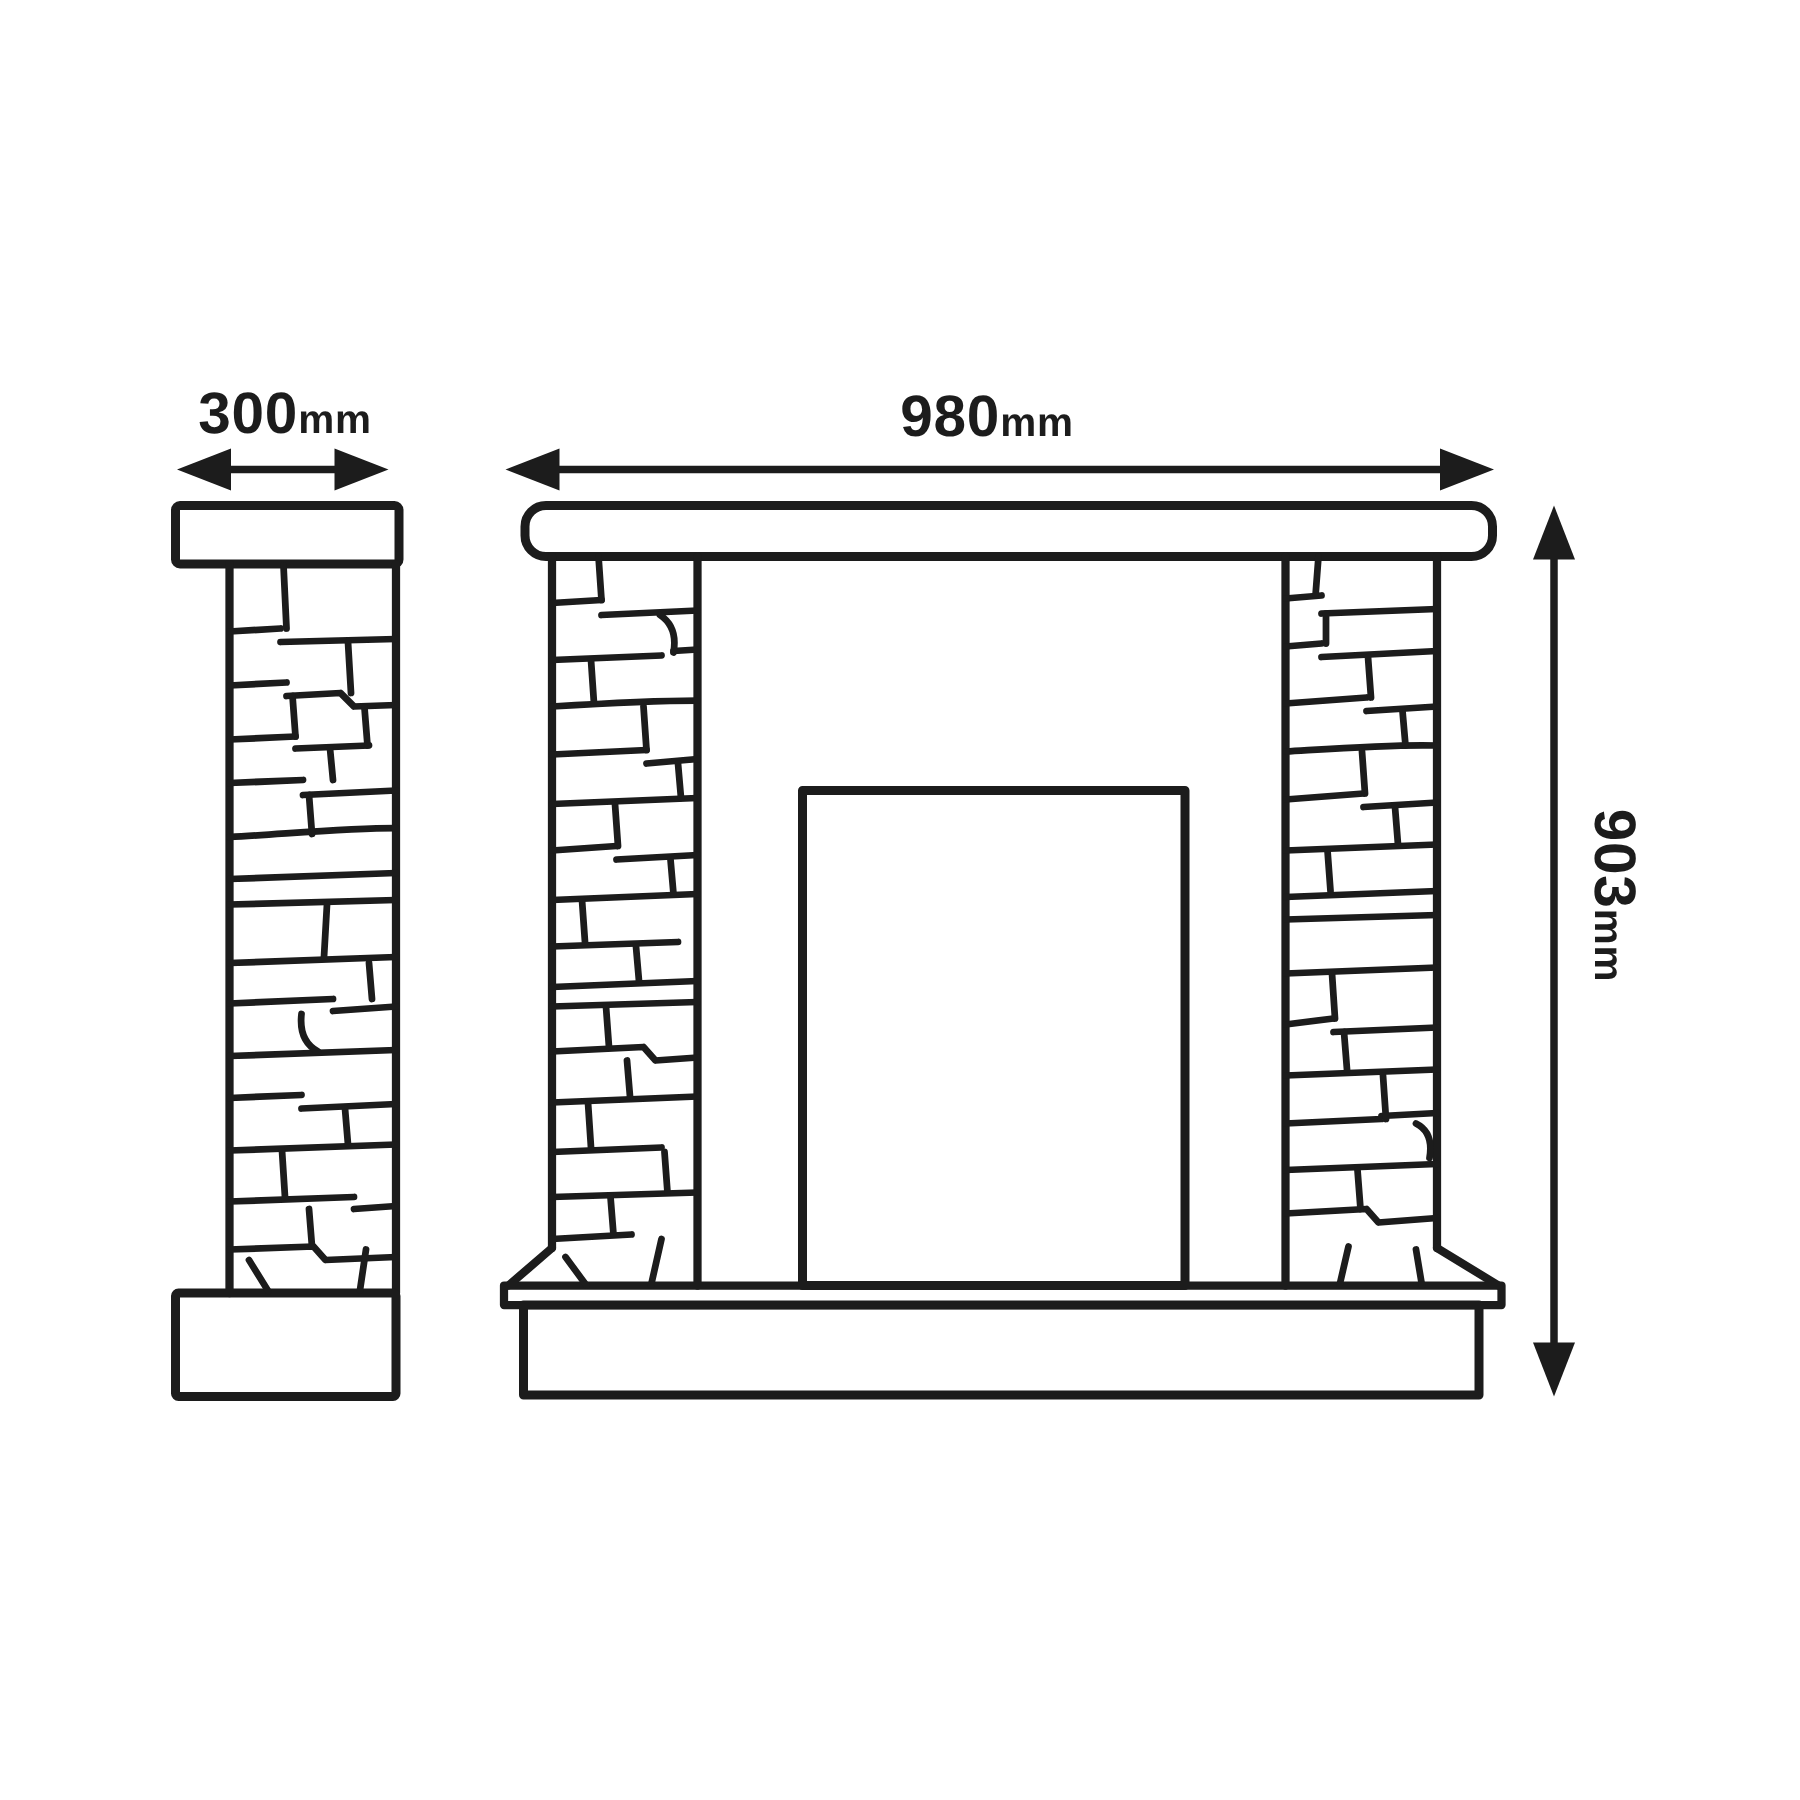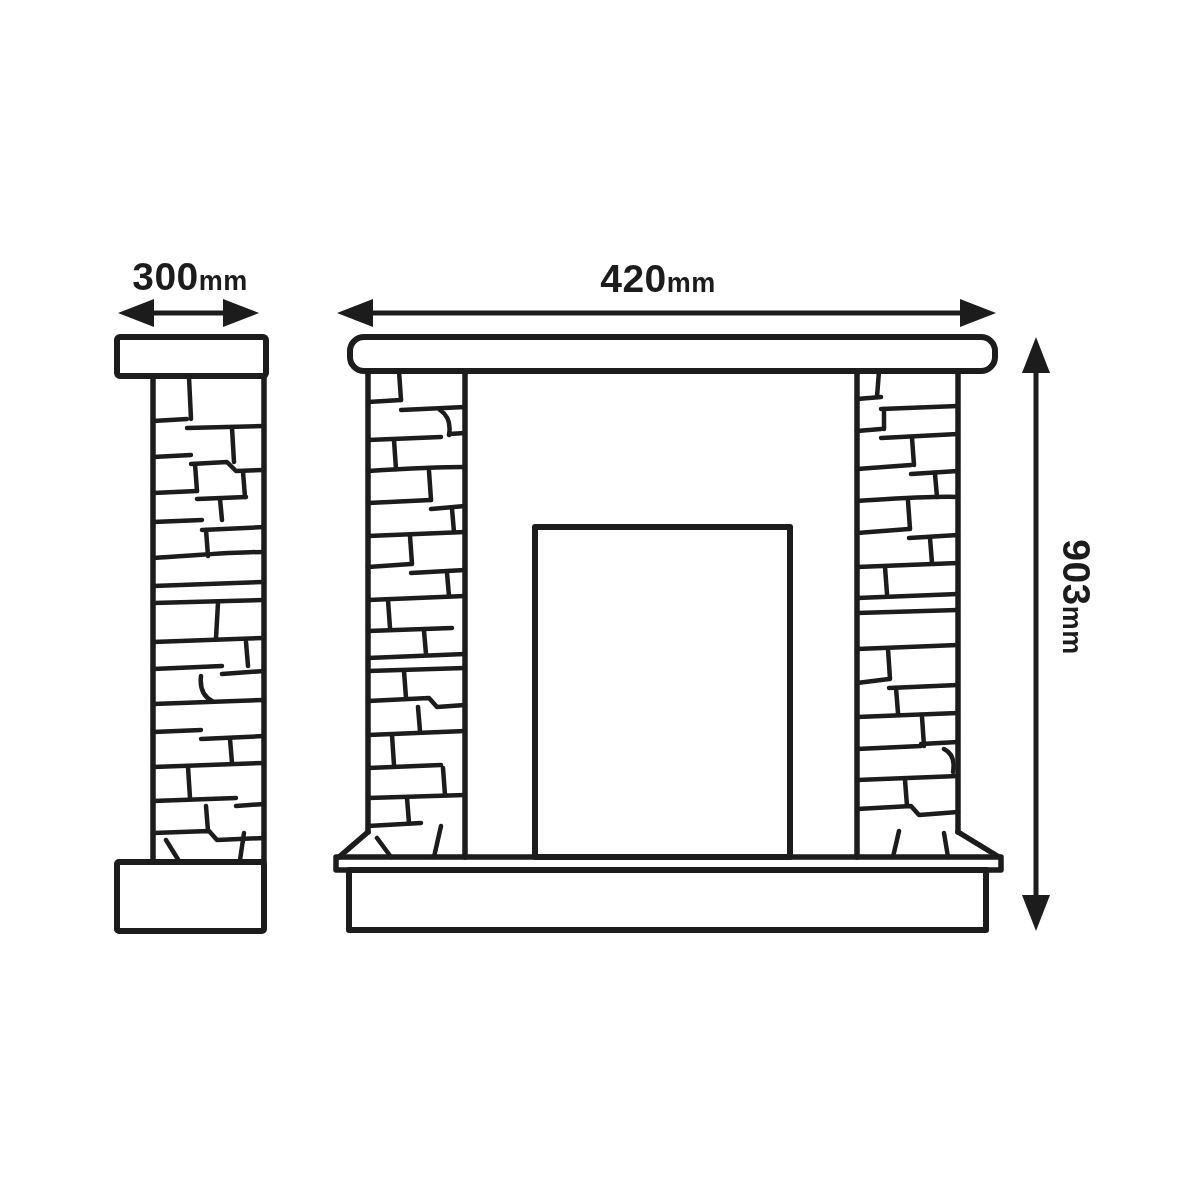--- a/index.html
+++ b/index.html
@@ -180,20 +180,20 @@
         <polygon points="1036,931 1022,895 1050,895" class="arrowhead"></polygon>
       </g>
     </g>
   </svg>
 
   <div class="dim-label" style="left:190px;top:276px;">
     <span class="val">300</span><span class="unit">mm</span>
   </div>
 
   <div class="dim-label" style="left:658px;top:278px;">
-    <span class="val">420</span><span class="unit">mm</span>
+    <span class="val">980</span><span class="unit">mm</span>
   </div>
 
   <div class="dim-label rot" style="left:1076px;top:597px;">
     <span class="val">903</span><span class="unit">mm</span>
   </div>
 
 </div>
 
 </body></html>

